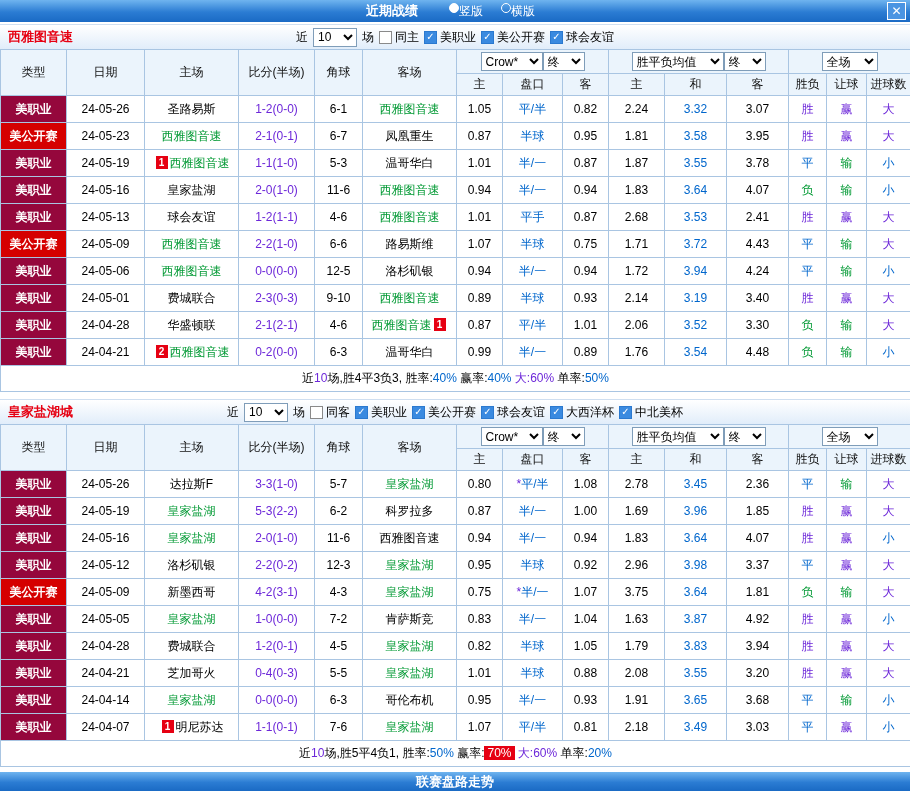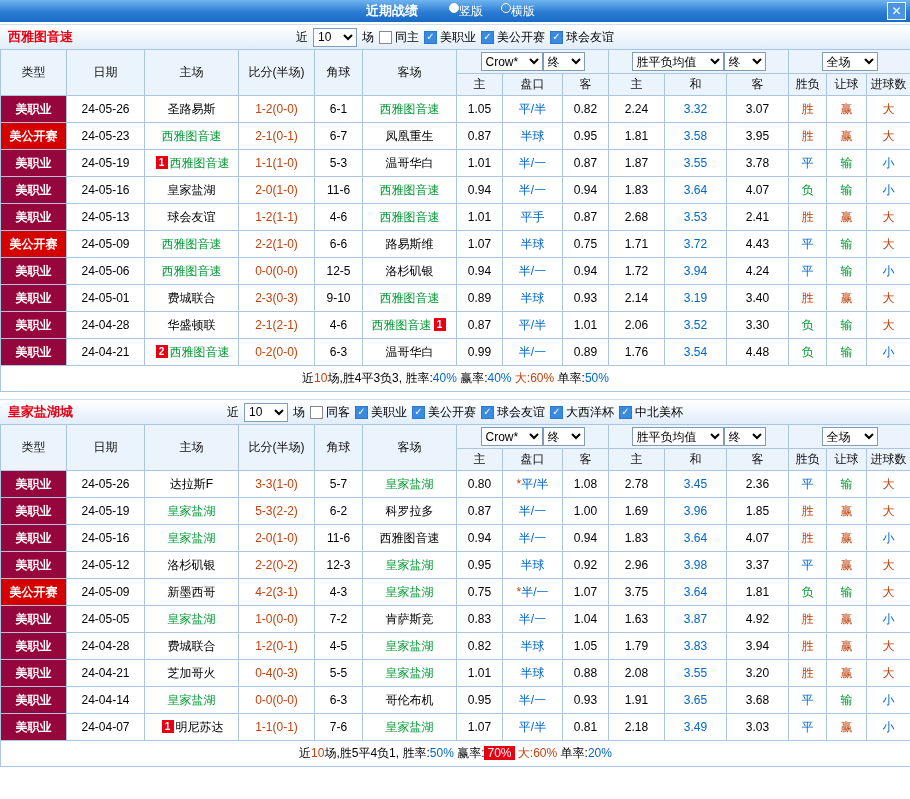--- a/index.html
+++ b/index.html
@@ -30,21 +30,21 @@
   
   table{border-collapse:collapse;width:100%;table-layout:fixed}
   th,td{border:1px solid #a9c5e2;text-align:center;padding:0;overflow:hidden;white-space:nowrap}
   thead th{background:#ebf4fc;font-weight:normal;color:#111}
   thead tr.h1 th{height:24px}
   thead tr.h2 th{height:22px}
   tbody td{height:27px;background:#fff}
   td.type{color:#fff;font-weight:bold}
   td.type.mls{background:#95073c}
   td.type.open{background:#d50000}
-  .t-red{color:#c2410c}
+  .t-red{color:#6d28d9}
   .t-green{color:#009933}
   .t-blue{color:#0066cc}
   .badge{display:inline-block;min-width:12px;height:13px;line-height:13px;background:#e60012;color:#fff;font-size:10px;font-weight:bold;padding:0 1px;margin:0 2px;vertical-align:1px}
   tfoot td{height:26px;background:#fff}
   .hl{background:#e60012;color:#fff;padding:0 3px}
   .selth select{margin:0 0}
 </style>
 </head>
 <body>
 
@@ -561,14 +561,17 @@
           </tbody>
           <tfoot>
             <tr>
               <td colspan="15"><span class="">近</span><span class="t-red">10</span><span class="">场,胜5平4负1, 胜率:</span><span class="t-blue">50%</span><span class=""> 赢率:</span><span class="hl">70%</span><span class="t-red"> 大:</span><span class="t-red">60%</span><span class=""> 单率:</span><span class="t-blue">20%</span></td>
             </tr>
           </tfoot>
     </table>
   </div>
     </div>
 
+  <div class="bluebar bottombar">
+    <span>联赛盘路走势</span>
+  </div>
 
 </div>
 
 </body></html>

